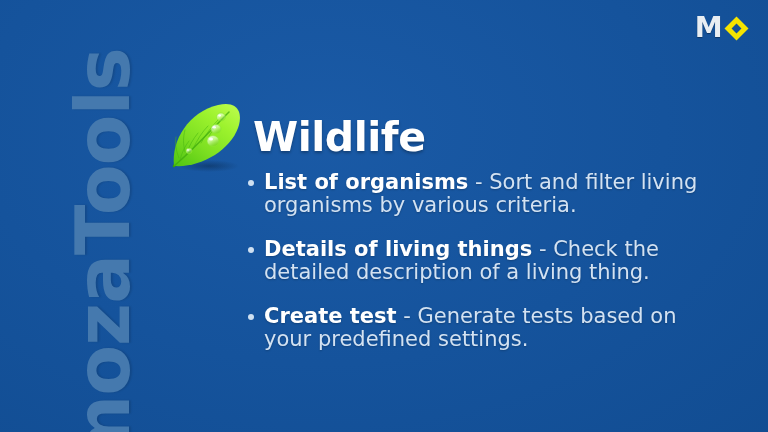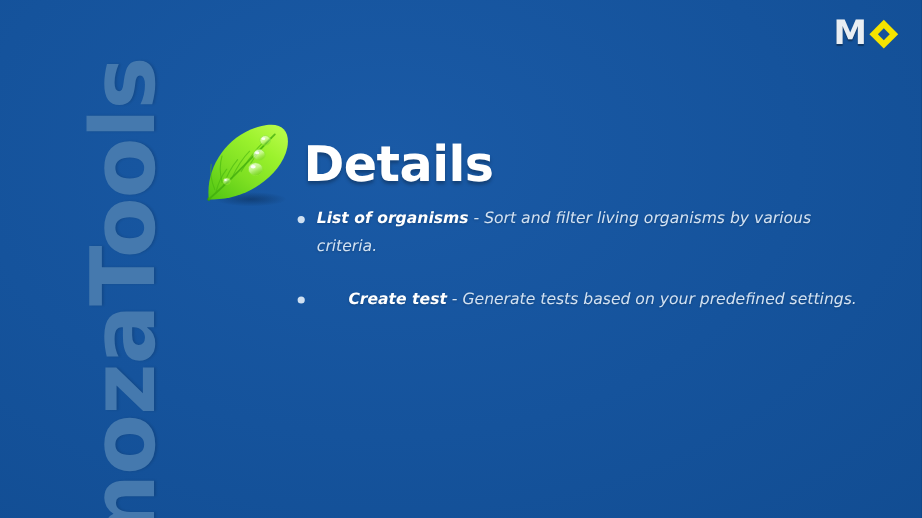--- a/index.html
+++ b/index.html
@@ -119,27 +119,26 @@
     top: 171px;
     width: 470px;
     list-style: none;
     margin: 0;
     padding: 0;
   }
   .feature-item {
     position: relative;
     padding-left: 20px;
     margin-bottom: 21px;
-    font-size: 13px;
+    font-size: 21px;
     line-height: 23px;
     color: #d3e2f2;
     text-shadow: 0 1px 2px rgba(0,0,0,0.22);
-    font-style: italic;
-  }
-  .feature-item:last-child { margin-bottom: 0; text-align: right; }
+  }
+  .feature-item:last-child { margin-bottom: 0; }
   .feature-bullet {
     position: absolute;
     left: 4px;
     top: 9px;
     width: 6px;
     height: 6px;
     border-radius: 50%;
     background: #cfe0f1;
   }
   .feature-title {
@@ -216,30 +215,34 @@
         <ellipse cx="51.3" cy="31.3" rx="1.7" ry="1.3" fill="#ffffff" fill-opacity="0.9"></ellipse>
 
         <ellipse cx="50" cy="45" rx="6.0" ry="5.4" fill="url(#dropGrad)" stroke="#8de831" stroke-width="0.7"></ellipse>
         <ellipse cx="48" cy="43" rx="2.0" ry="1.5" fill="#ffffff" fill-opacity="0.92"></ellipse>
 
         <ellipse cx="26" cy="55" rx="3.0" ry="2.7" fill="url(#dropGrad)" stroke="#8de831" stroke-width="0.6"></ellipse>
         <ellipse cx="25" cy="54" rx="1.0" ry="0.8" fill="#ffffff" fill-opacity="0.85"></ellipse>
       </g>
     </svg>
 
-    <div id="page-title">Details</div>
+    <div id="page-title">Wildlife</div>
   </div>
 
   <ul id="feature-list">
 
     <li class="feature-item">
       <span class="feature-bullet"></span>
       <span class="feature-title">List of organisms</span><span class="feature-dash"> - </span><span class="feature-desc">Sort and filter living organisms by various criteria.</span>
     </li>
 
+    <li class="feature-item">
+      <span class="feature-bullet"></span>
+      <span class="feature-title">Details of living things</span><span class="feature-dash"> - </span><span class="feature-desc">Check the detailed description of a living thing.</span>
+    </li>
 
     <li class="feature-item">
       <span class="feature-bullet"></span>
       <span class="feature-title">Create test</span><span class="feature-dash"> - </span><span class="feature-desc">Generate tests based on your predefined settings.</span>
     </li>
 
   </ul>
 
 </div>
 

